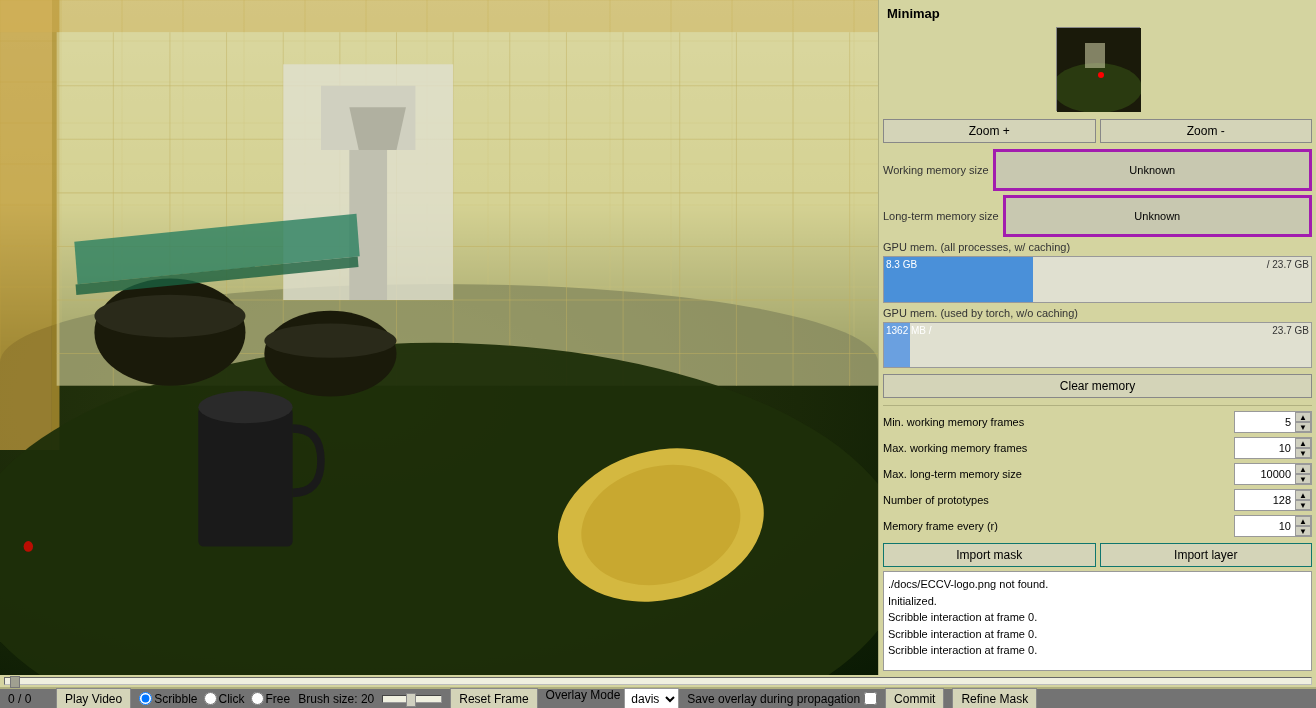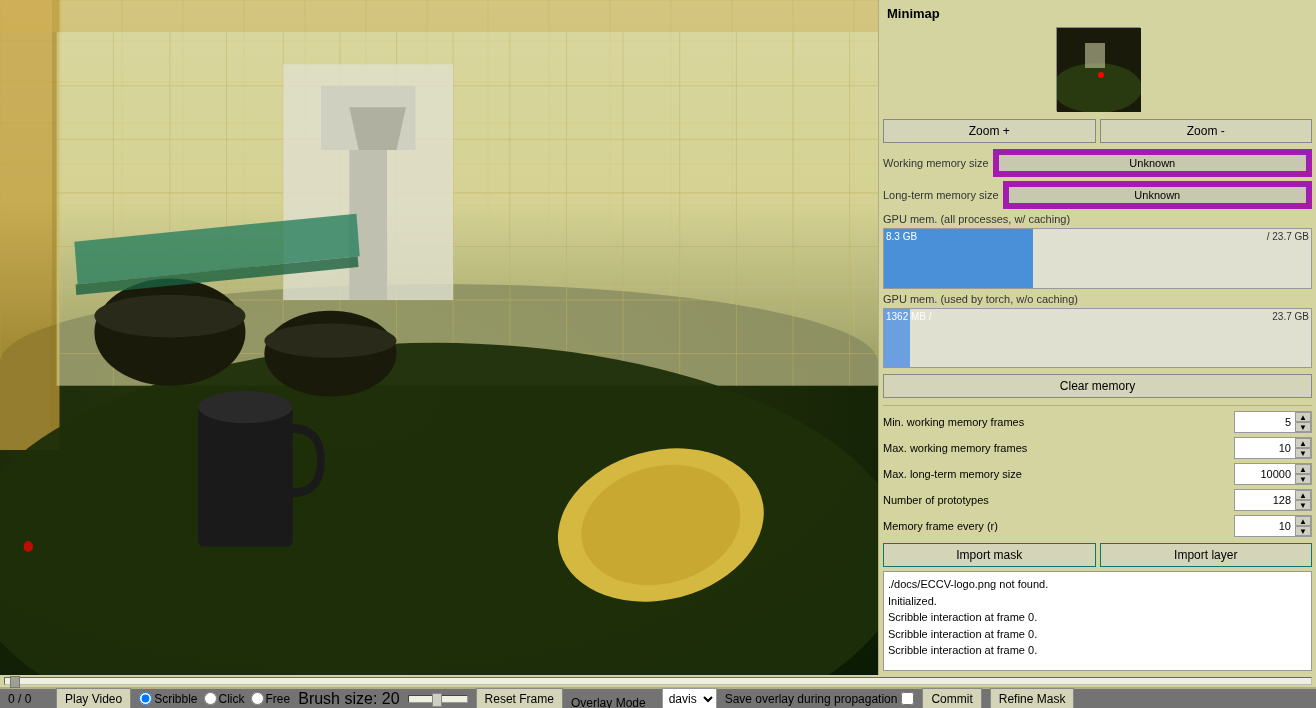--- a/index.html
+++ b/index.html
@@ -93,22 +93,22 @@
       gap: 4px;
     }
     .info-label {
       flex: 0 0 auto;
       font-size: 11px;
       color: #333;
     }
     .info-value {
       flex: 1;
       background: #c8c8b0;
-      border: 6px solid #a21caf;
-      padding: 2px 4px;
+      border: 3px solid #a21caf;
+      padding: 12px 4px;
       font-size: 11px;
       text-align: center;
     }
     .clear-btn {
       width: 100%;
       padding: 4px;
       background: #d4d4b8;
       border: 1px solid #888;
       cursor: pointer;
       font-size: 12px;
@@ -209,33 +209,33 @@
       display: flex;
       align-items: center;
       gap: 2px;
       font-size: 12px;
       cursor: pointer;
     }
     .radio-label input[type=radio] {
       margin: 0;
     }
     .brush-label {
-      font-size: 16px;
+      font-size: 12px;
     }
     .reset-btn, .commit-btn, .refine-btn {
       padding: 3px 8px;
       background: #d4d4b8;
       border: 1px solid #888;
       cursor: pointer;
       font-size: 12px;
     }
     .overlay-mode-group {
       display: flex;
-      align-items: flex-end;
-      gap: 16px;
+      align-items: flex-start;
+      gap: 4px;
       font-size: 12px;
     }
     .overlay-select {
       padding: 2px;
       background: white;
       border: 1px solid #999;
       font-size: 12px;
     }
     .save-overlay-group {
       display: flex;

